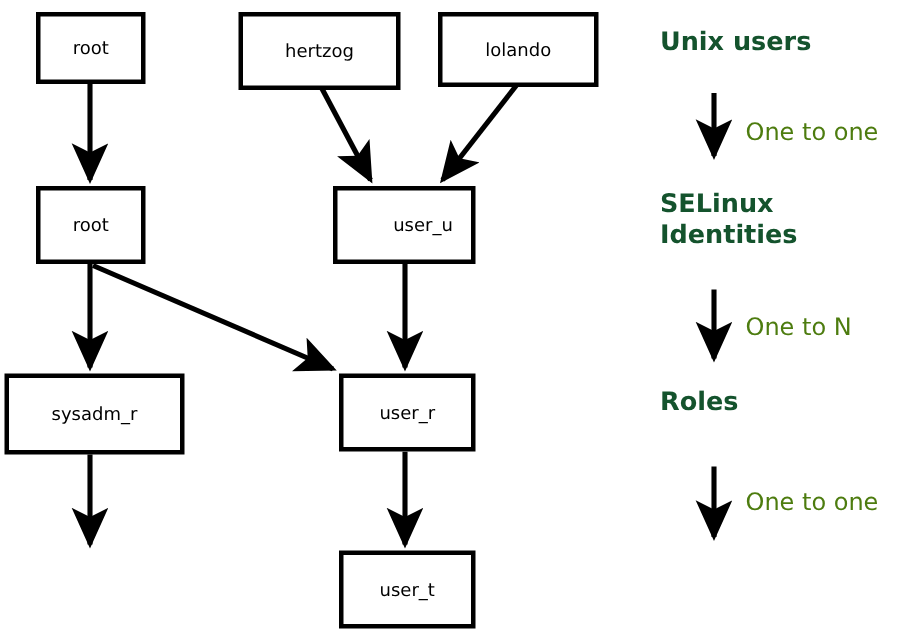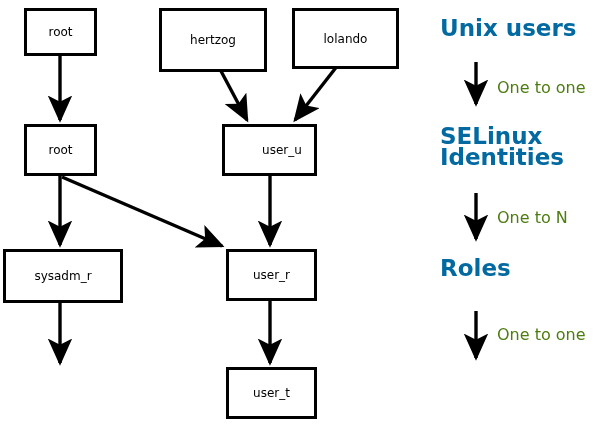--- a/index.html
+++ b/index.html
@@ -37,38 +37,38 @@
     justify-content: center;
     color: #000000;
     font-family: "DejaVu Sans", "Liberation Sans", sans-serif;
     font-size: 12px;
     line-height: 1;
     letter-spacing: 0px;
     white-space: nowrap;
   }
   
   .n-root-unix   { left: 24px;  top: 8px;   width: 73px;  height: 48px; }
-  .n-hertzog     { left: 159px; top: 8px;   width: 108px; height: 64px; }
-  .n-lolando     { left: 292px; top: 8px;   width: 107px; height: 61px; }
+  .n-hertzog     { left: 159px; top: 8px;   width: 108px; height: 52px; }
+  .n-lolando     { left: 292px; top: 8px;   width: 107px; height: 50px; }
 
   .n-root-sel    { left: 24px;  top: 124px; width: 73px;  height: 52px; }
   .n-user-u      { left: 222px; top: 124px; width: 95px;  height: 52px; padding-left: 25px; }
 
   .n-sysadm-r    { left: 3px;   top: 249px; width: 120px; height: 54px; }
   .n-user-r      { left: 226px; top: 249px; width: 91px;  height: 52px; }
 
   .n-sysadm-t    { left: 3px;   top: 367px; width: 120px; height: 52px; }
   .n-user-t      { left: 226px; top: 367px; width: 91px;  height: 52px; }
 
   
   .legend-title {
     position: absolute;
-    color: #0369a1;
+    color: #14532d;
     font-family: "DejaVu Sans", "Liberation Sans", sans-serif;
-    font-size: 23px;
+    font-size: 17px;
     font-weight: bold;
     line-height: 21px;
     white-space: nowrap;
   }
   .legend-caption {
     position: absolute;
     color: #4d7c0f;
     font-family: "DejaVu Sans", "Liberation Sans", sans-serif;
     font-size: 16px;
     font-weight: normal;

